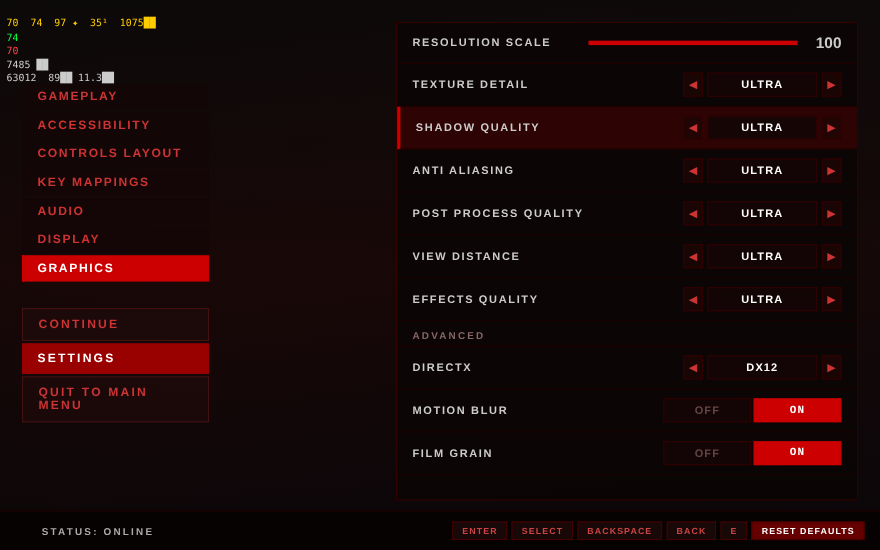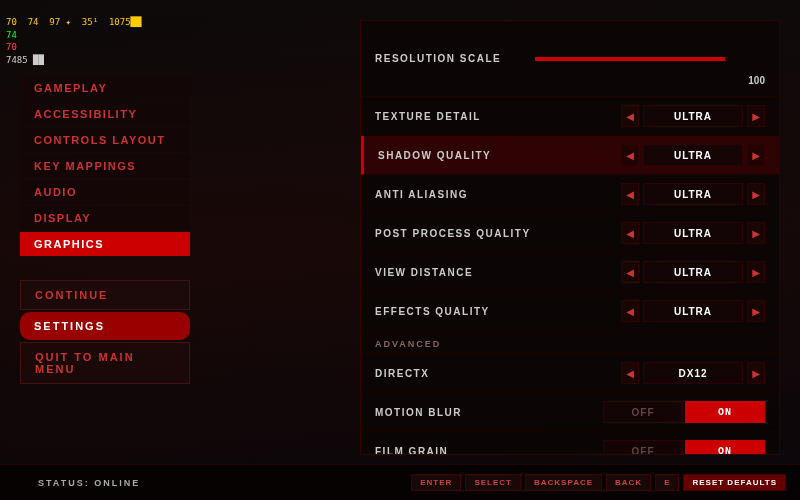--- a/index.html
+++ b/index.html
@@ -119,21 +119,20 @@
 
     .btn-continue {
       background: rgba(30,10,10,0.8);
       color: #cc3333;
       border: 1px solid #441111;
     }
 
     .btn-settings {
       background: #990000;
       color: #ffffff;
-      border-radius: 10px;
     }
 
     .btn-quit {
       background: rgba(30,10,10,0.8);
       color: #cc3333;
       border: 1px solid #441111;
     }
 
     
     .settings-panel {
@@ -199,26 +198,25 @@
     .res-slider-fill {
       position: absolute;
       left: 0;
       top: 0;
       height: 100%;
       background: #cc0000;
       width: 100%;
     }
 
     .res-value {
-      font-size: 10px;
+      font-size: 14px;
       color: #cccccc;
       font-weight: bold;
       width: 30px;
       text-align: right;
-      margin-top: 44px;
     }
 
     
     .setting-row {
       display: flex;
       align-items: center;
       padding: 8px 14px;
       border-bottom: 1px solid #1a0000;
       cursor: pointer;
     }
@@ -370,20 +368,21 @@
 <body>
 
 <div class="bg"></div>
 <div class="bg-scene"></div>
 
 <div class="hud-overlay">
   <div class="hud-yellow">70 &nbsp;74 &nbsp;97 ✦ &nbsp;35¹ &nbsp;1075██</div>
   <div class="hud-green">74</div>
   <div class="hud-red">70</div>
   <div class="hud-white">7485 ██</div>
+  <div class="hud-white">63012 &nbsp;89██ 11.3██</div>
 </div>
 
 <div class="main-container">
 
   <div class="left-panel">
 
     <div class="nav-section">
       <div class="nav-item">GAMEPLAY</div>
       <div class="nav-item">ACCESSIBILITY</div>
       <div class="nav-item">CONTROLS LAYOUT</div>

